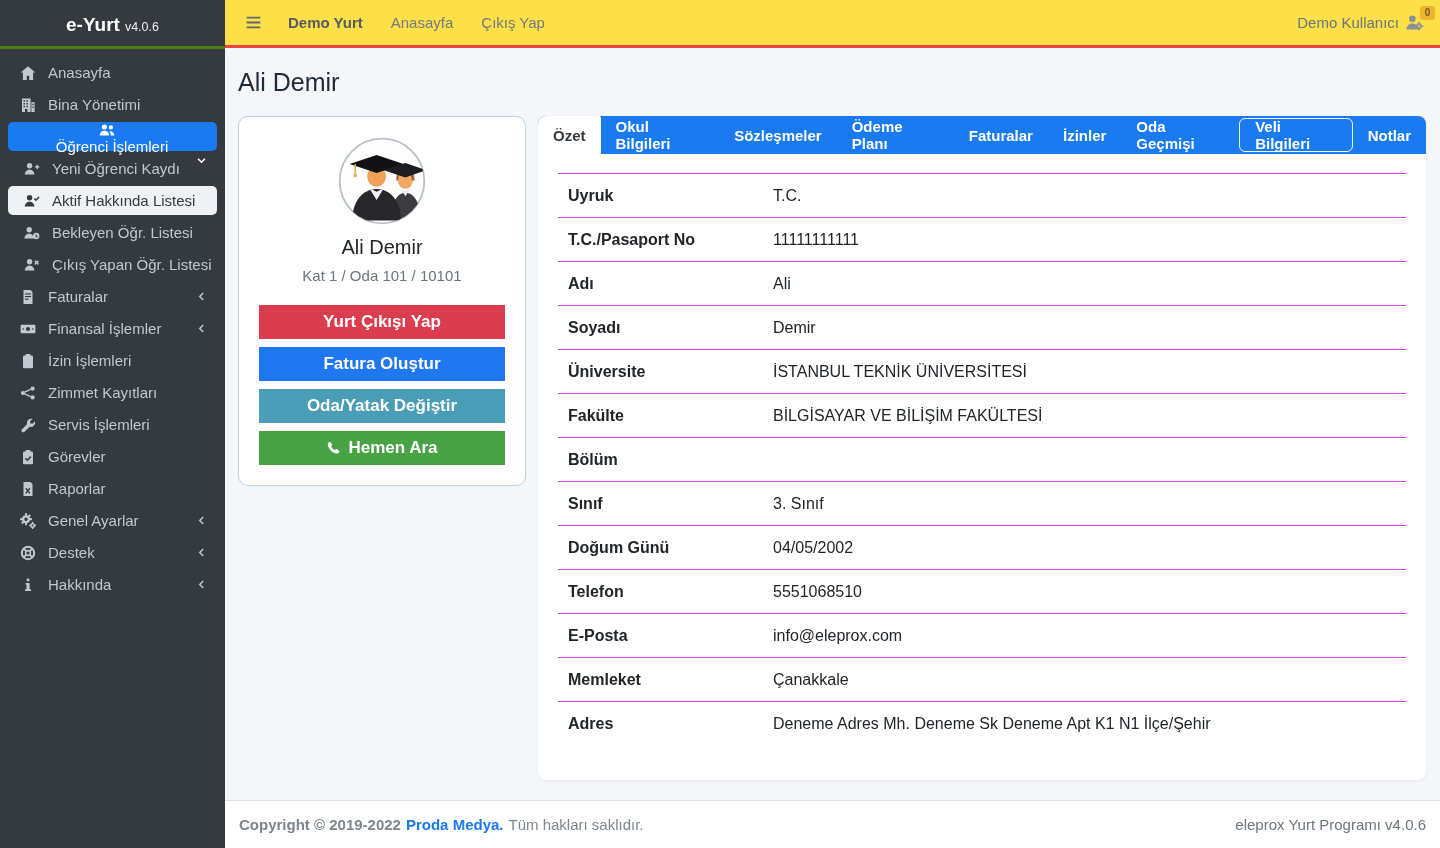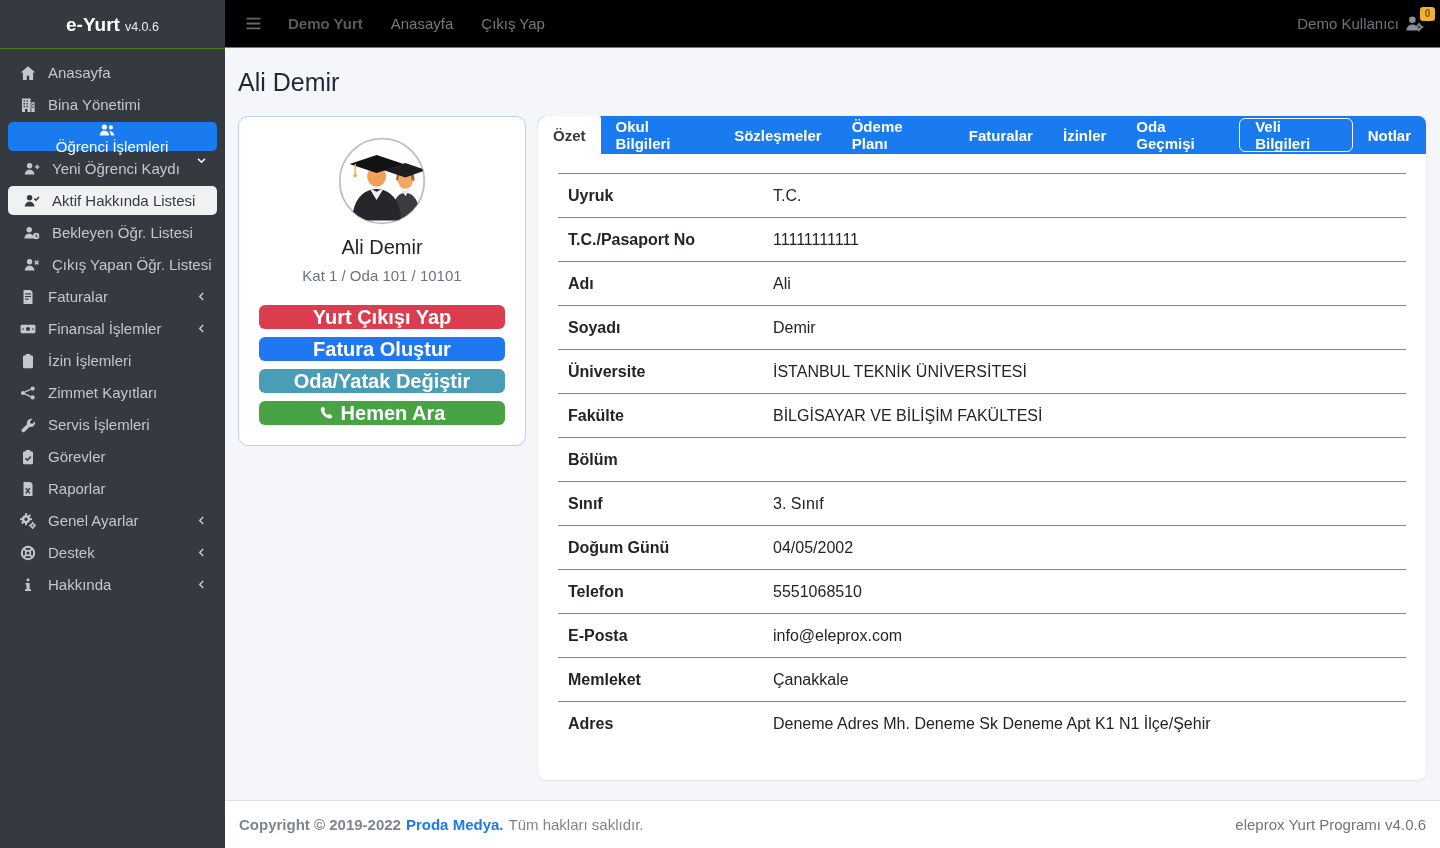--- a/index.html
+++ b/index.html
@@ -5,53 +5,53 @@
   * { box-sizing: border-box; margin: 0; padding: 0; }
   html,body { width:1440px; height:848px; }
   body {
     font-family: "Liberation Sans", sans-serif;
     background:#f4f6f9; color:#212529; overflow:hidden; position:relative;
   }
   svg { display:block; }
 
   
   .sidebar { position:fixed; left:0; top:0; bottom:0; width:225px; background:#343a40; color:#c2c7d0; z-index:10; }
-  .brand { height:49px; display:flex; align-items:baseline; justify-content:center; padding-top:14px; border-bottom:1px solid #4d7c0f; color:#fff; }
+  .brand { height:49px; display:flex; align-items:baseline; justify-content:center; padding-top:14px; border-bottom:3px solid #4d7c0f; color:#fff; }
   .brand .b-name { font-size:19px; font-weight:700; }
   .brand .b-ver  { font-size:12.5px; font-weight:400; margin-left:5px; color:#e9ecef; }
   .nav { padding:9px 8px; }
   .nav-item { display:flex; align-items:center; height:29px; padding:0 10px 0 9px; border-radius:5px; margin-bottom:3px; font-size:15px; color:#c2c7d0; cursor:pointer; white-space:nowrap; }
   .nav-item .icon { width:21px; margin-right:10px; display:flex; justify-content:center; flex:none; }
   .nav-item .icon svg { width:16px; height:16px; }
   .nav-item.active { background:#1a7af0; color:#fff;flex-direction:column; }
   .nav-item.selected { background:#f0f1f3; color:#343a40; }
   .nav-item.sub { padding-left:13px; }
   .chev { margin-left:auto; display:flex; }
   .chev svg { width:11px; height:11px; }
 
   
-  .topbar { margin-left:225px; height:48px; background:#000000; border-bottom:1px solid #ef4444; display:flex; align-items:center; padding:0 16px 0 20px; font-size:15px; color:#73797f; }
+  .topbar { margin-left:225px; height:48px; background:#fde047; border-bottom:3px solid #ef4444; display:flex; align-items:center; padding:0 16px 0 20px; font-size:15px; color:#73797f; }
   .tb-toggle { margin-right:26px; color:#5f6770; cursor:pointer; display:flex; }
   .tb-link { margin-right:28px; cursor:pointer; }
   .tb-link.bold { color:#555b61; font-weight:700; }
   .tb-user { margin-left:auto; display:flex; align-items:center; gap:6px; cursor:pointer; color:#6c757d; }
   .tb-user .uicon { position:relative; display:flex; }
   .tb-badge { position:absolute; top:-7px; right:-11px; min-width:15px; height:14px; border-radius:3px; background:#f0b32e; color:#6e5a1f; font-size:10px; font-weight:700; line-height:14px; text-align:center; padding:0 3px; }
 
   
   .content { margin-left:225px; padding:13px 14px 8px 13px; }
   .page-title { font-size:25px; font-weight:500; color:#1f2937; margin:7px 0 19px; }
   .cols { display:flex; gap:12px; align-items:flex-start; }
 
   
   .profile-card { width:288px; background:#fff; border:1px solid #bcd6f1; border-radius:10px; padding:17px 20px 20px; text-align:center; box-shadow:0 0 1px rgba(0,0,0,.08); }
   .avatar { width:90px; height:90px; margin:2px auto 8px; }
   .p-name { font-size:20px; color:#212529; font-weight:400; margin:10px 0 8px; }
   .p-loc  { font-size:15px; color:#6c757d; margin-bottom:21px; }
-  .btn { display:flex; align-items:center; justify-content:center; gap:8px; height:24px; border-radius:6px; color:#fff; font-size:20px; font-weight:600; margin-bottom:8px; cursor:pointer; }
+  .btn { display:flex; align-items:center; justify-content:center; gap:8px; height:34px; border-radius:0; color:#fff; font-size:17px; font-weight:600; margin-bottom:8px; cursor:pointer; }
   .btn:last-child { margin-bottom:0; }
   .btn .icon svg { width:14px; height:14px; }
 
   
   .tabs-card { flex:1; background:#fff; border-radius:8px; box-shadow:0 0 1px rgba(0,0,0,.12), 0 1px 3px rgba(0,0,0,.05); min-height:664px; }
   .tabbar { display:flex; background:#1a7af0; border-radius:8px 8px 0 0; height:38px; align-items:stretch; }
   .tab { display:flex; align-items:center; padding:0 15px; color:#fff; font-size:15px; font-weight:600; cursor:pointer; }
   .tab.active { background:#fff; color:#343a40; border-radius:8px 2px 0 0; }
   .tab.outlined { border:1px solid rgba(255,255,255,.95); border-radius:6px; margin:2px 0; }
 

